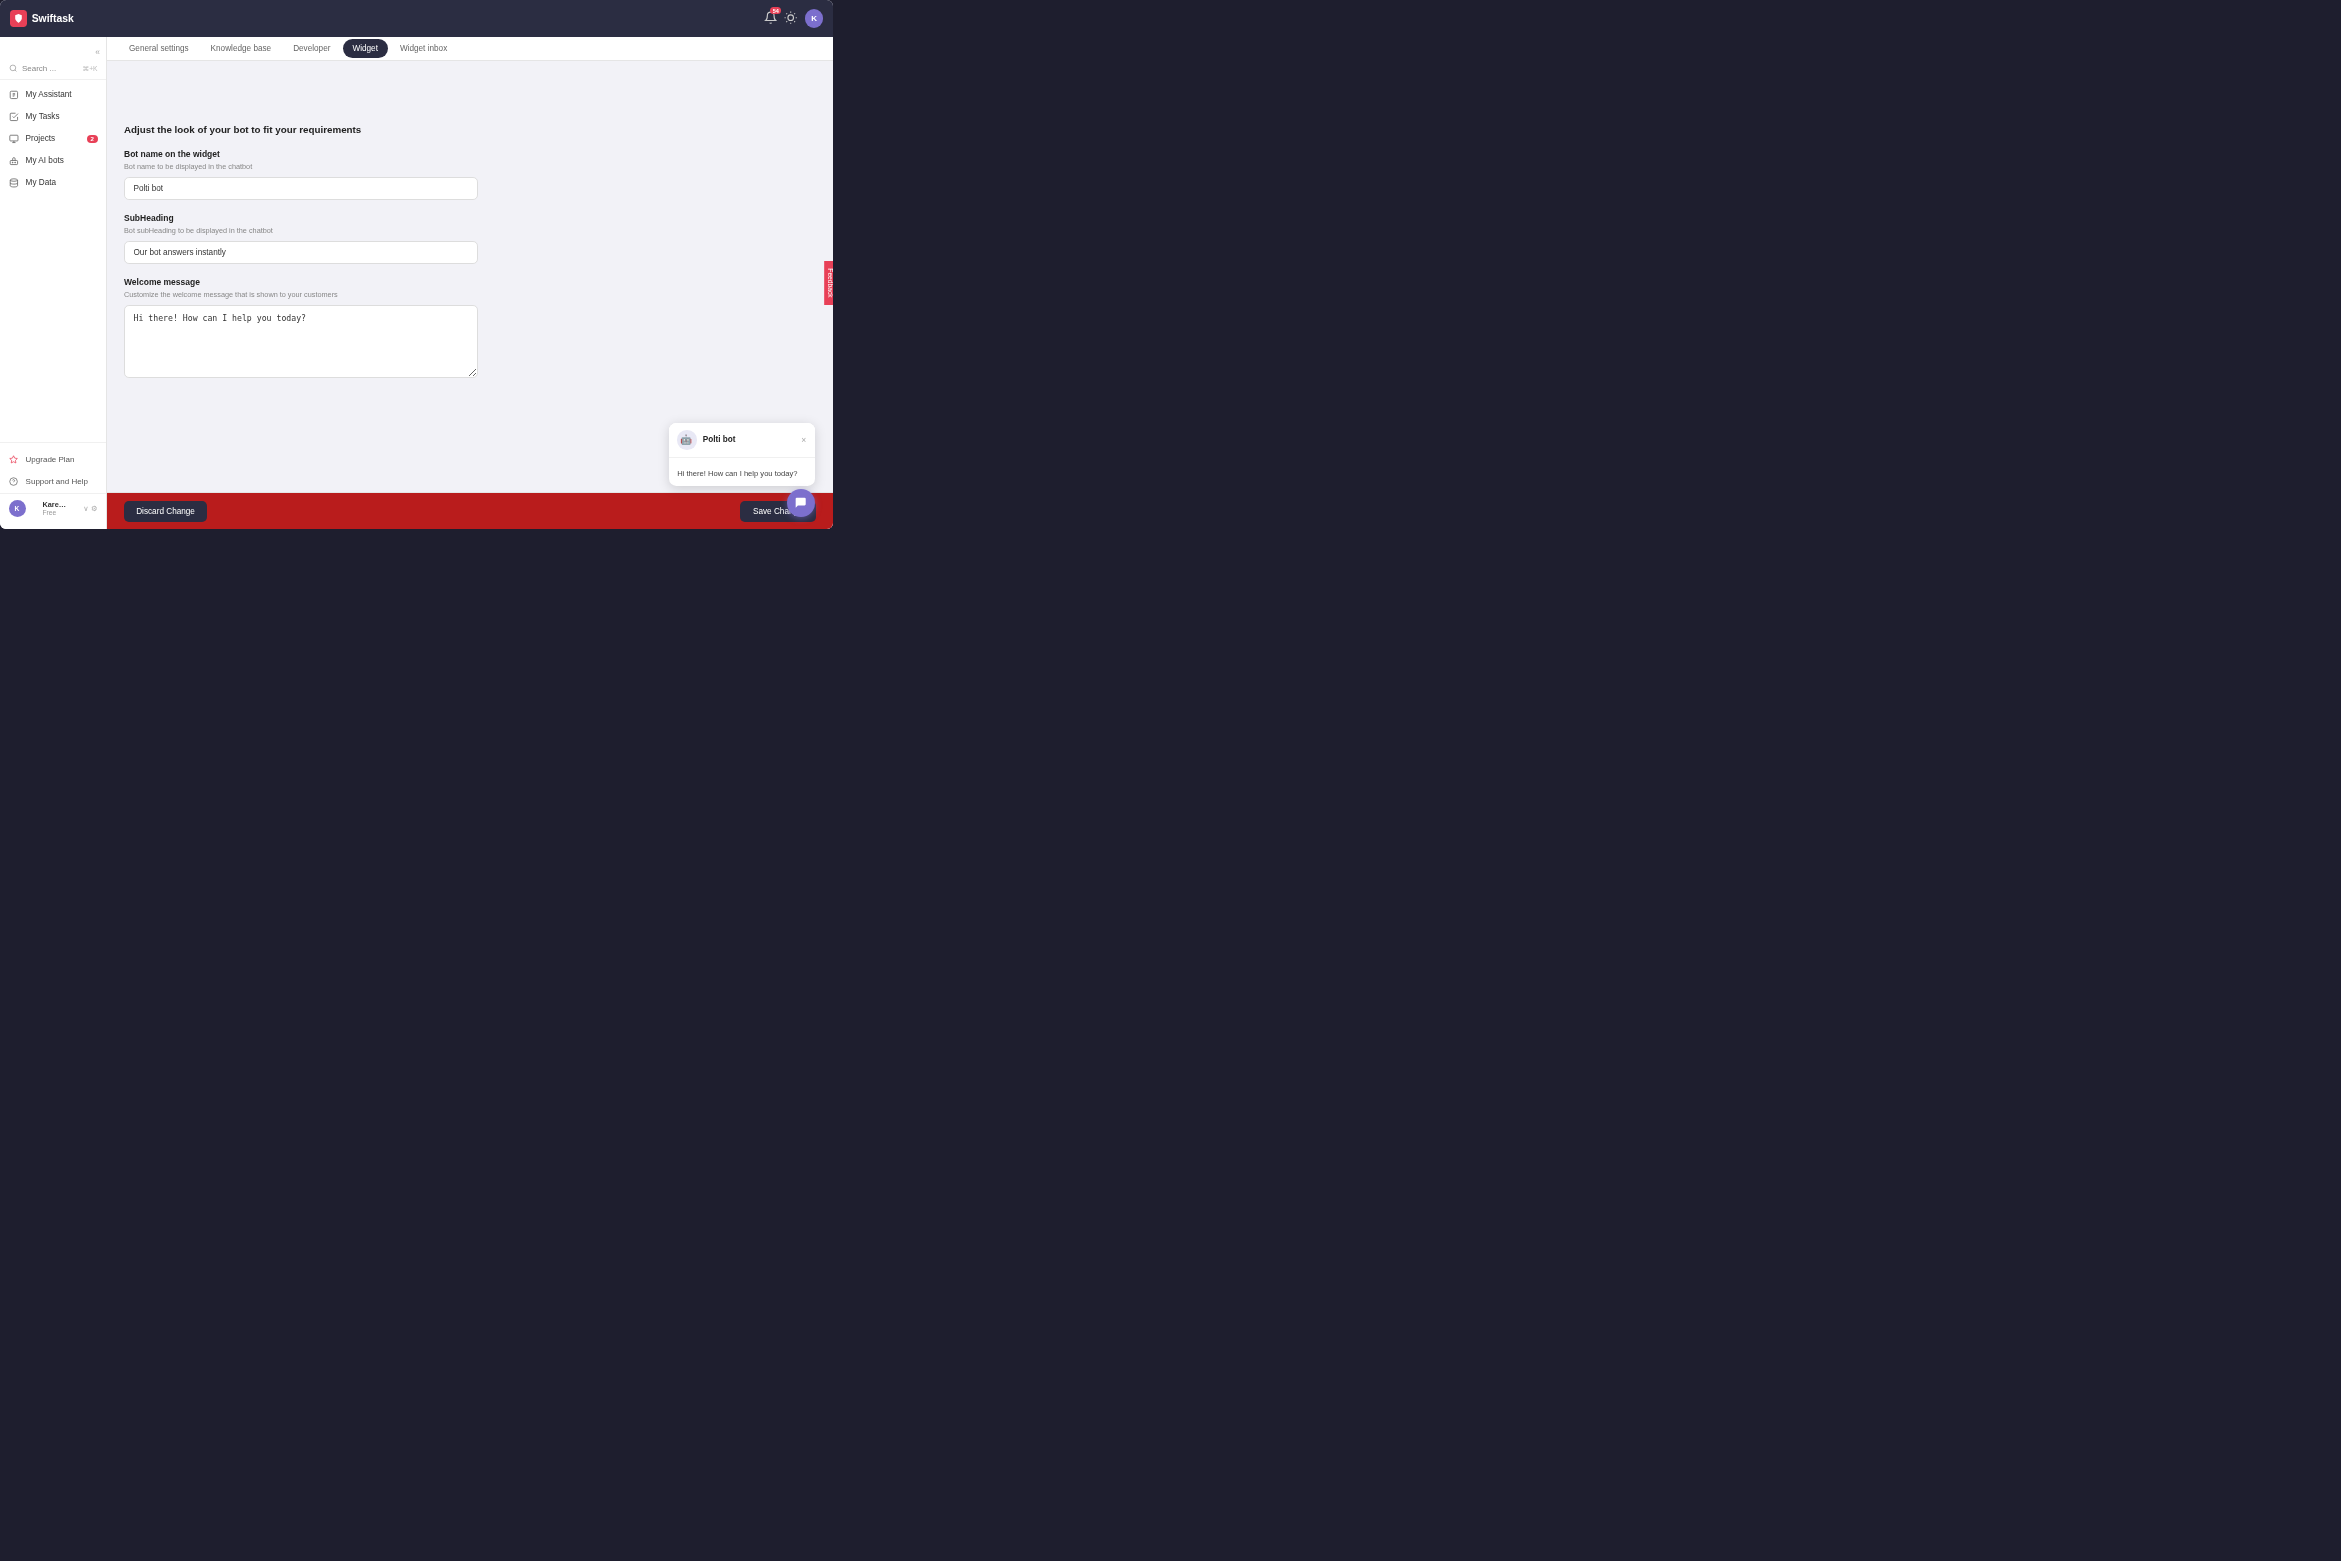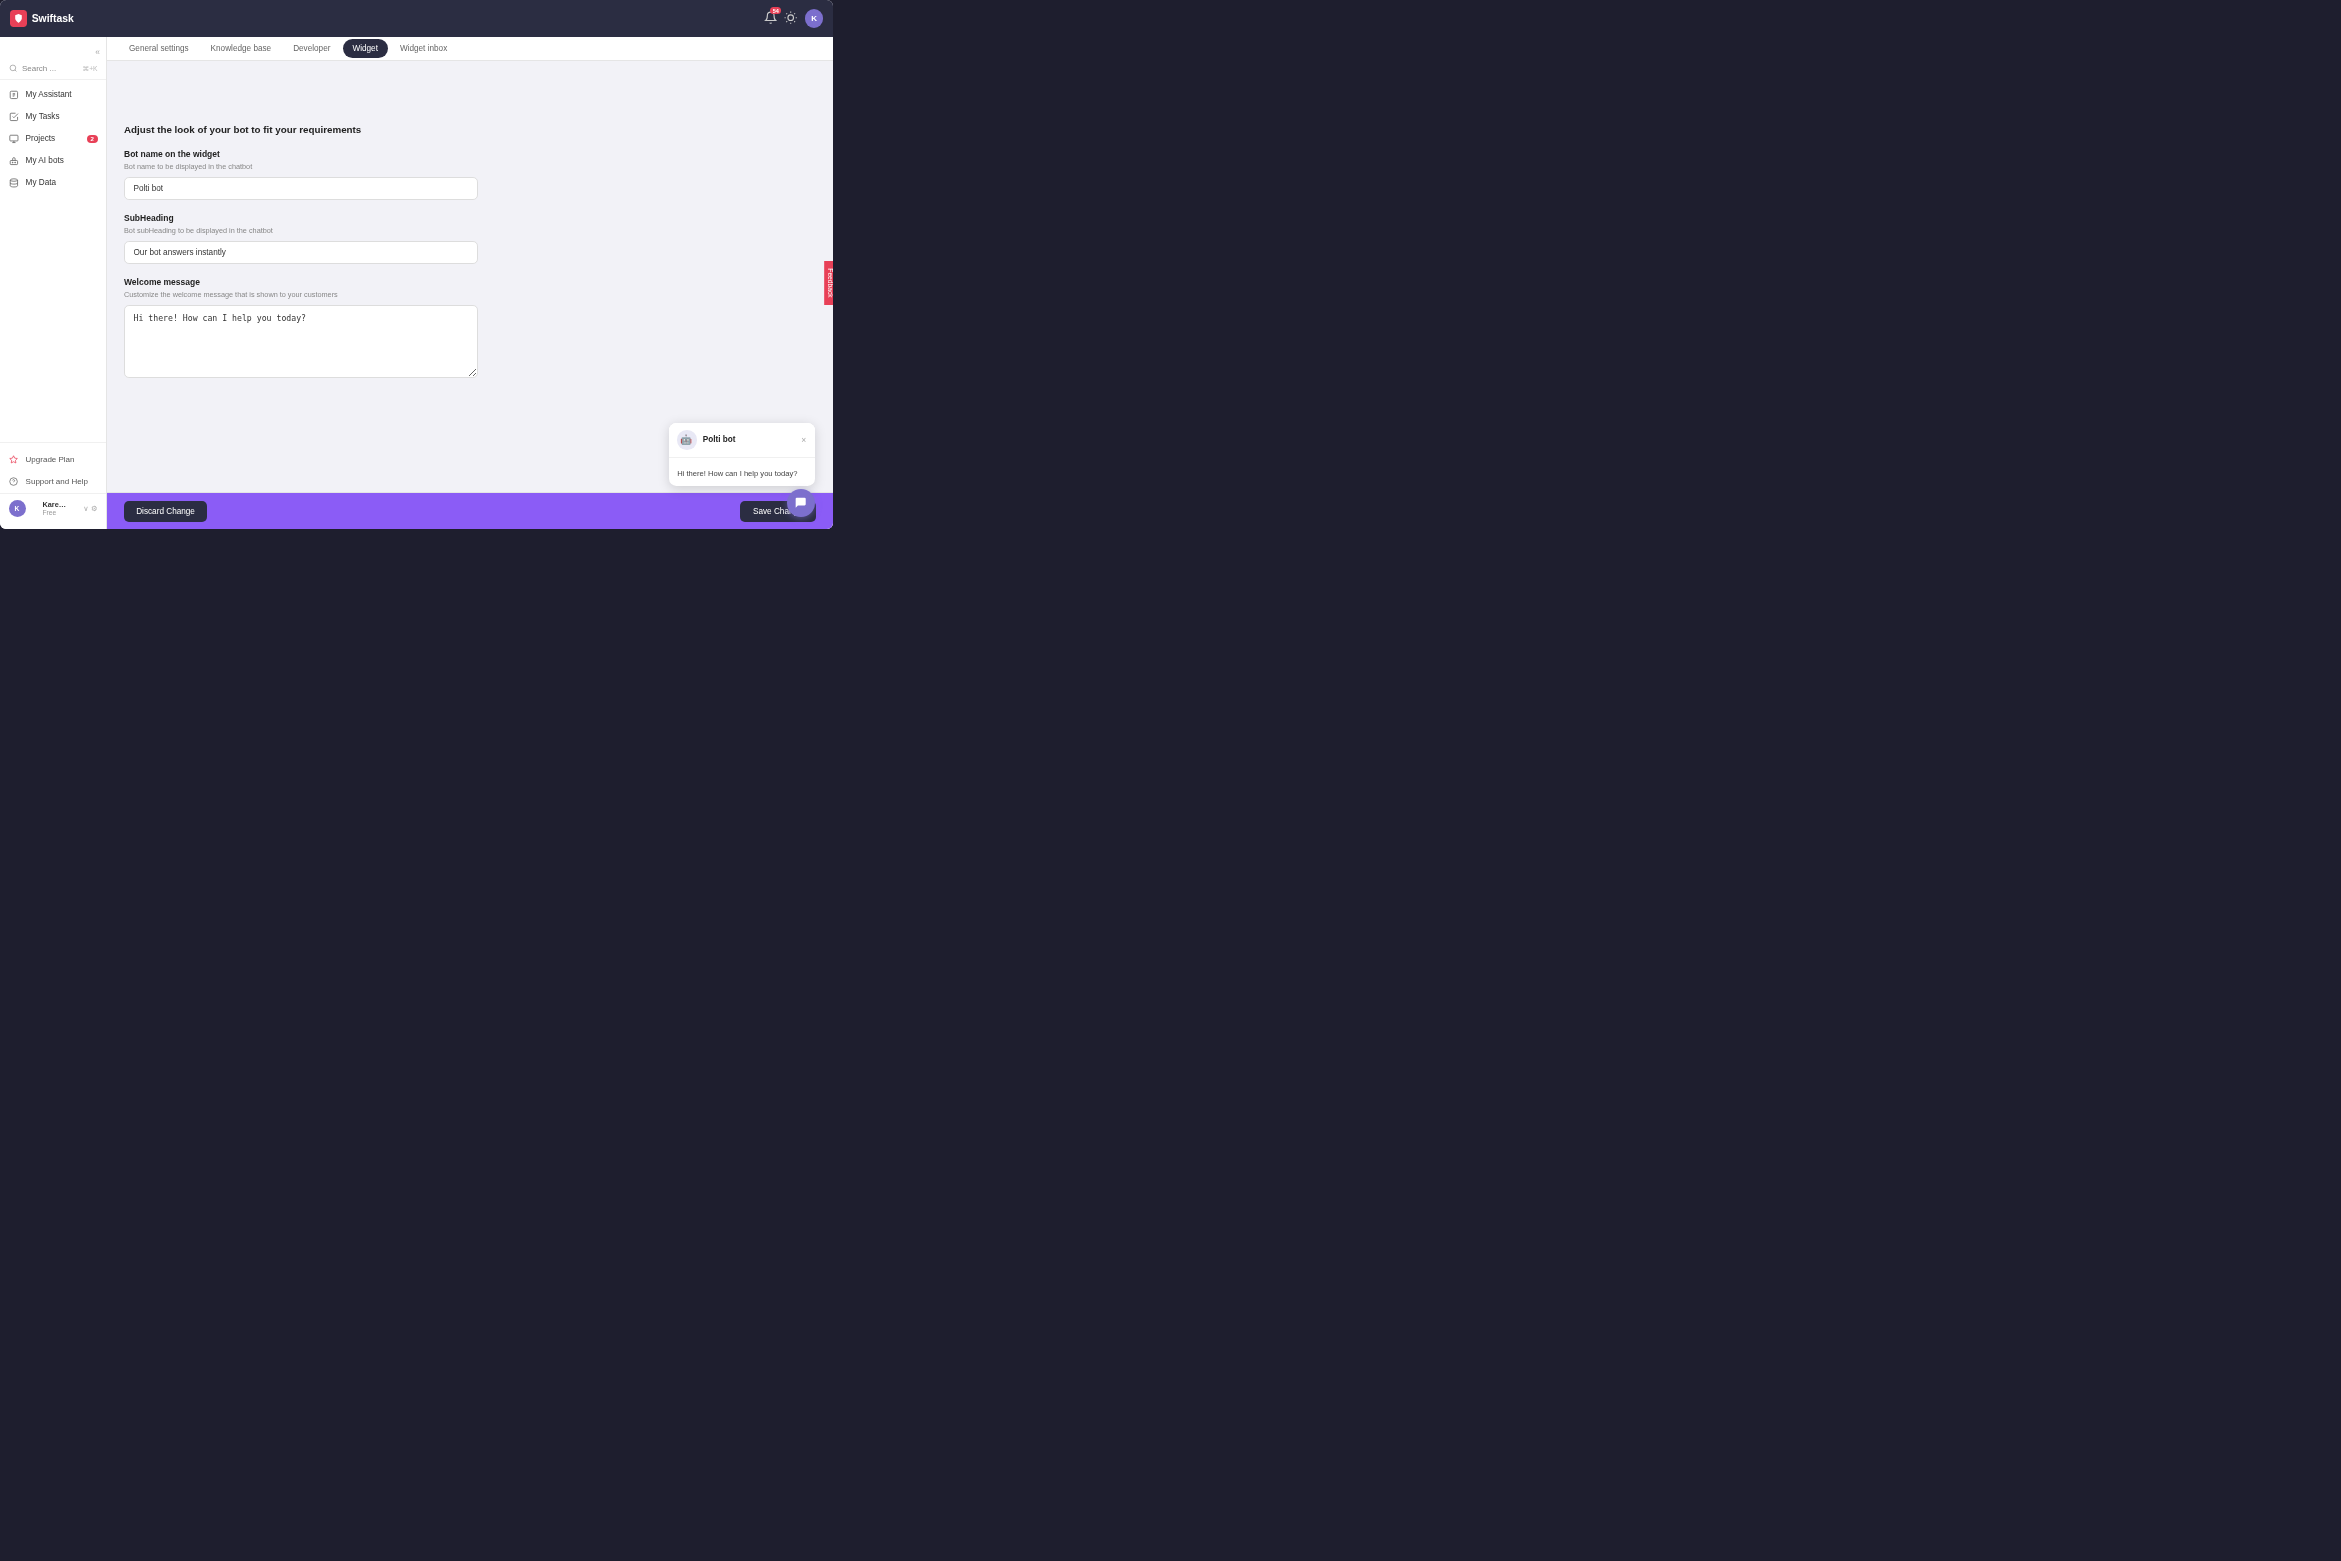--- a/index.html
+++ b/index.html
@@ -63,21 +63,21 @@
 
     .form-title { font-size: 9.8px; font-weight: 600; color: #222; margin-bottom: 14.6px; margin-top: 48px; }
 
     .form-section { margin-bottom: 13.4px; }
     .form-label { font-size: 8.5px; font-weight: 600; color: #222; margin-bottom: 2.4px; }
     .form-sublabel { font-size: 7.3px; color: #888; margin-bottom: 6.1px; }
     .form-input { width: 100%; max-width: 354px; padding: 6.1px 8.5px; border: 0.6px solid #ddd; border-radius: 4.9px; font-size: 8.2px; color: #333; background: #fff; outline: none; }
     .form-textarea { width: 100%; max-width: 354px; padding: 7.3px 8.5px; border: 0.6px solid #ddd; border-radius: 4.9px; font-size: 8.2px; color: #333; background: #fff; outline: none; resize: vertical; min-height: 73px; }
 
     
-    .bottom-bar { background: #8b5cf6; display: flex; align-items: center; justify-content: space-between; padding: 7.3px 17px; border-top: 0.6px solid #e5e5e5; flex-shrink: 0; }
+    .bottom-bar { background: #b91c1c; display: flex; align-items: center; justify-content: space-between; padding: 7.3px 17px; border-top: 0.6px solid #e5e5e5; flex-shrink: 0; }
     .btn-discard { background: #2b2d42; color: #fff; border: none; border-radius: 4.9px; padding: 6.1px 12.2px; font-size: 8.2px; cursor: pointer; font-weight: 500; }
     .btn-save { background: #2b2d42; color: #fff; border: none; border-radius: 4.9px; padding: 6.1px 13.4px; font-size: 8.2px; cursor: pointer; font-weight: 500; }
 
     
     .chat-widget { position: absolute; bottom: 43px; right: 18.3px; width: 146px; background: #fff; border-radius: 7.3px; box-shadow: 0 2.4px 12.2px rgba(0,0,0,0.15); overflow: hidden; }
     .chat-widget-header { display: flex; align-items: center; gap: 6.1px; padding: 7.3px 8.5px; background: #fff; border-bottom: 0.6px solid #f0f0f0; }
     .chat-widget-bot-icon { width: 19.5px; height: 19.5px; background: #e8e8f5; border-radius: 50%; display: flex; align-items: center; justify-content: center; font-size: 9.8px; }
     .chat-widget-name { font-size: 8.2px; font-weight: 600; color: #222; flex: 1; }
     .chat-widget-close { color: #aaa; cursor: pointer; font-size: 8.5px; }
     .chat-widget-body { padding: 8.5px; }

